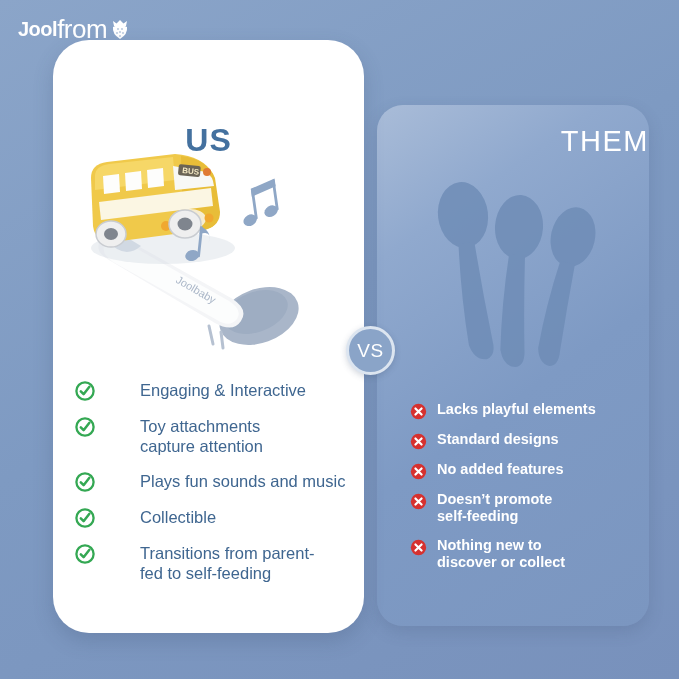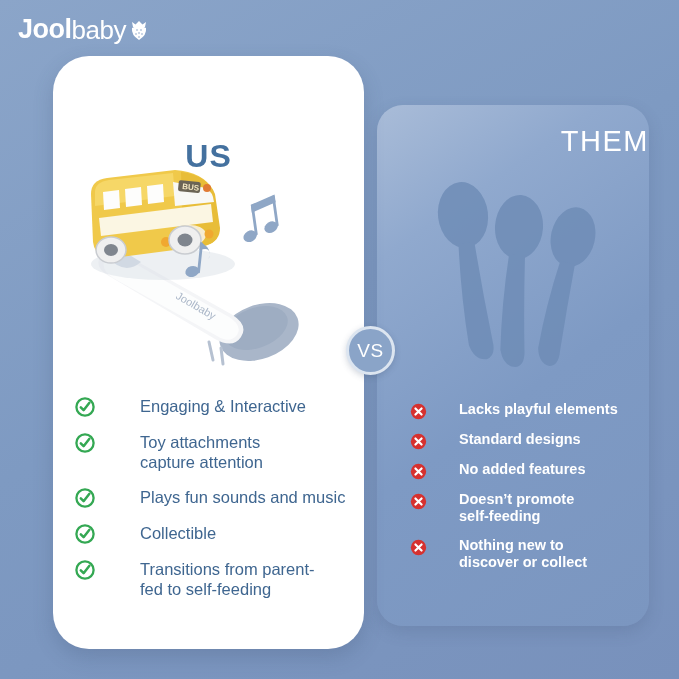--- a/index.html
+++ b/index.html
@@ -16,21 +16,21 @@
   }
 
   
   .logo {
     position: absolute;
     left: 18px; top: 16px;
     display: flex; align-items: center;
     letter-spacing: -0.5px;
   }
   .logo-jool {
-    font-size: 27px; font-weight: bold; color: #ffffff;
+    font-size: 20px; font-weight: bold; color: #ffffff;
     line-height: 1;
   }
   .logo-baby {
     font-size: 26px; font-weight: 300; color: #ffffff;
     line-height: 1;
   }
   .logo-mark {
     margin-left: 3px; width: 20px; height: 22px;
     display: block;
   }
@@ -54,21 +54,21 @@
   .spoons-wrap {
     position: absolute;
     left: 50px; top: 70px;
     width: 180px; height: 195px;
   }
   .spoon-svg { display: block; width: 100%; height: 100%; }
 
   
   .us-card {
     position: absolute;
-    left: 53px; top: 56px;
+    left: 53px; top: 40px;
     width: 311px; height: 593px;
     background: #ffffff;
     border-radius: 36px;
     box-shadow: 0 8px 20px rgba(55,75,105,0.22);
   }
   .us-title {
     position: absolute;
     top: 82px; left: 0; width: 100%;
     text-align: center;
     font-size: 32px; font-weight: bold; color: #44719f;
@@ -126,31 +126,31 @@
   .them-item {
     display: flex; align-items: flex-start;
     margin-bottom: 11px;
   }
   .them-item .bullet {
     flex: 0 0 auto; width: 17px; height: 17px;
     margin-right: 10px; margin-top: 2px;
   }
   .them-item .txt {
     font-size: 14.5px; color: #ffffff; font-weight: bold;
-    line-height: 1.2; white-space: pre-line; margin-left: 22px;
+    line-height: 1.2; white-space: pre-line;
   }
 </style>
 </head>
 <body>
 
 <div id="stage">
 
   <div class="logo">
     <span class="logo-jool">Jool</span>
-    <span class="logo-baby">baby</span>
+    <span class="logo-baby">from</span>
     <svg class="logo-mark" viewBox="0 0 20 22">
       <path d="M10 6 L17 9 Q18 16 10 21 Q2 16 3 9 Z" fill="#ffffff"></path>
       <path d="M4 8 L3 3 L6.5 5.5 L10 2 L13.5 5.5 L17 3 L16 8 Z" fill="#ffffff"></path>
       <g fill="#8ba5c9">
         <circle cx="8" cy="11" r="0.8"></circle>
           <circle cx="12" cy="11" r="0.8"></circle>
         <circle cx="10" cy="14" r="0.8"></circle>
           <circle cx="7" cy="15" r="0.8"></circle>
         <circle cx="13" cy="15" r="0.8"></circle>
           <circle cx="10" cy="18" r="0.8"></circle>

